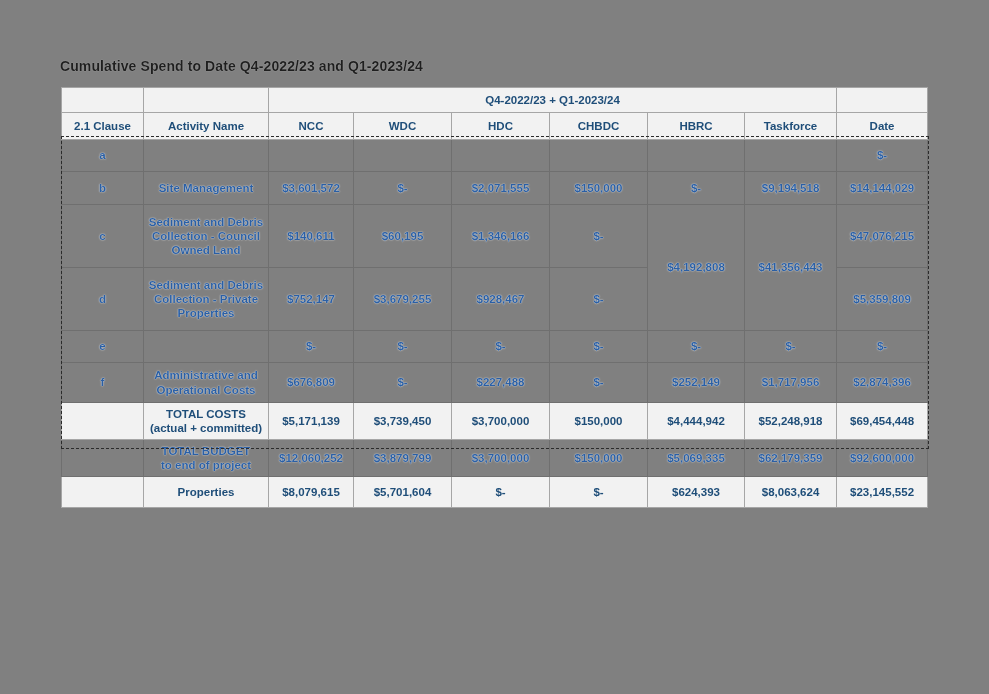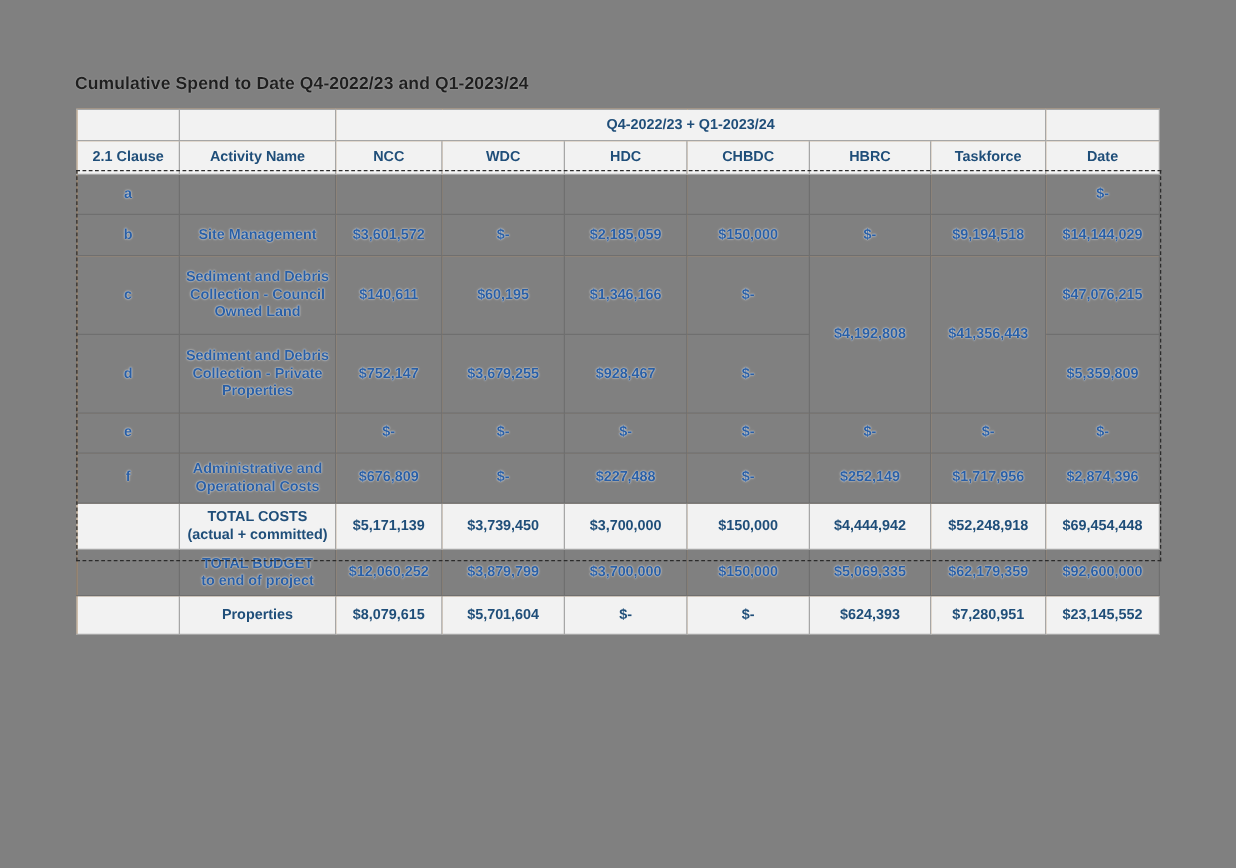--- a/index.html
+++ b/index.html
@@ -32,21 +32,21 @@
     position: absolute;
     left: 61px;
     top: 87px;
     width: 866px;
   }
 
   table.spend {
     border-collapse: collapse;
     table-layout: fixed;
     width: 866px;
-    background: #fdba74;
+    background: #15803d;
   }
 
   table.spend td, table.spend th {
     border: 1px solid #a6a6a6;
     padding: 2px 4px;
     font-size: 11.5px;
     color: #1f4e79;
     font-weight: bold;
     text-align: center;
     vertical-align: middle;
@@ -156,21 +156,21 @@
         <td class="thick-top"></td>
         <td class="thick-top"></td>
         <td class="thick-top thick-right">$-</td>
       </tr>
 
       <tr class="selected row-b">
         <td class="clause-cell thick-left">b</td>
         <td class="activity-cell">Site Management</td>
         <td>$3,601,572</td>
         <td>$-</td>
-        <td>$2,185,059</td>
+        <td>$2,071,555</td>
         <td>$150,000</td>
         <td>$-</td>
         <td>$9,194,518</td>
         <td class="thick-right">$14,144,029</td>
       </tr>
 
       <tr class="selected row-c">
         <td class="clause-cell thick-left">c</td>
         <td class="activity-cell">Sediment and Debris Collection - Council Owned Land</td>
         <td>$140,611</td>
@@ -247,20 +247,20 @@
       </tr>
 
       <tr class="row-remaining">
         <td class="thick-left thick-bottom"></td>
         <td class="activity-cell thick-bottom">Properties</td>
         <td class="thick-bottom">$8,079,615</td>
         <td class="thick-bottom">$5,701,604</td>
         <td class="thick-bottom">$-</td>
         <td class="thick-bottom">$-</td>
         <td class="thick-bottom">$624,393</td>
-        <td class="thick-bottom">$7,280,951</td>
+        <td class="thick-bottom">$8,063,624</td>
         <td class="thick-bottom thick-right">$23,145,552</td>
       </tr>
     </tbody>
   </table>
 </div>
 
 <div id="selection-outline" style="left:61px; top:136px; width:866px; height:311px;"></div>
 
 </body></html>

